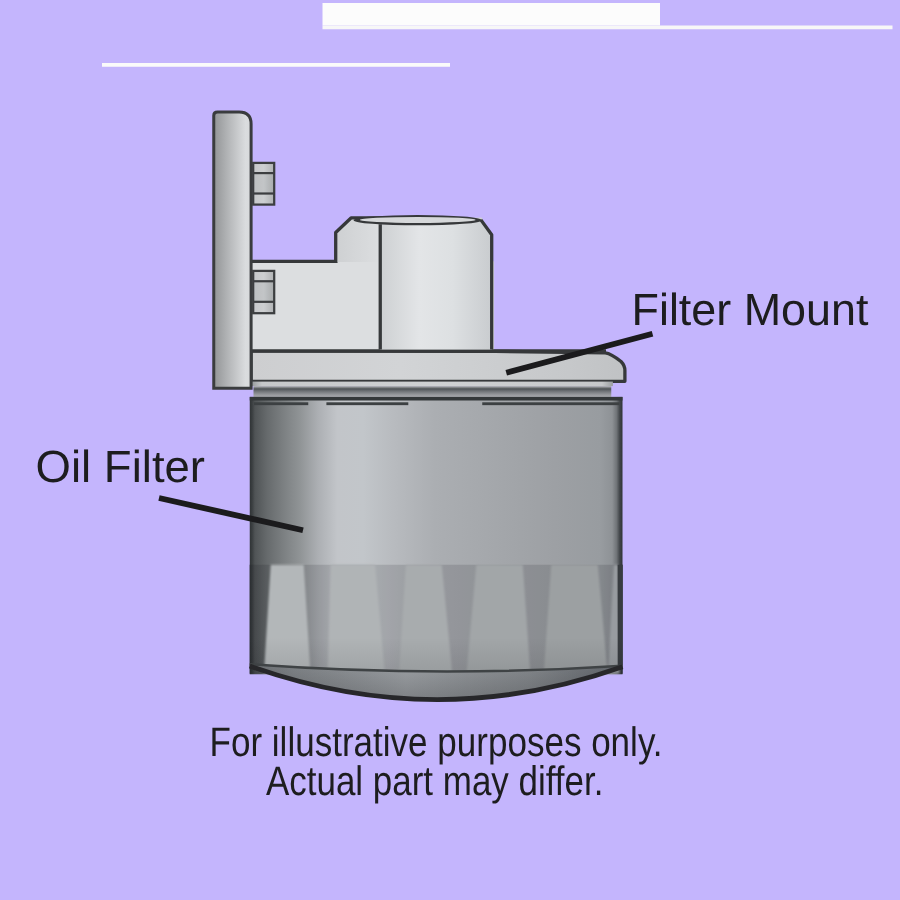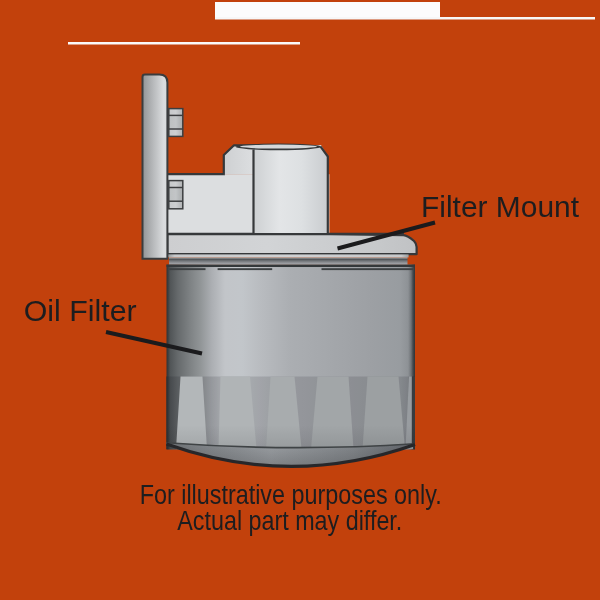--- a/index.html
+++ b/index.html
@@ -1,16 +1,16 @@
 <!DOCTYPE html>
 <html><head>
 <meta charset="utf-8">
 <style>
   html,body{margin:0;padding:0;background:#ffffff;}
-  #canvas{position:relative;width:600px;height:600px;background:#c2410c;overflow:hidden;
+  #canvas{position:relative;width:600px;height:600px;background:#c4b5fd;overflow:hidden;
           font-family:"Liberation Sans", sans-serif;}
   svg{position:absolute;left:0;top:0;}
 </style>
 </head>
 <body>
 <div id="canvas">
 <svg width="600" height="600" viewBox="0 0 600 600">
   <defs>
     <linearGradient id="bodyG" x1="0" y1="0" x2="1" y2="0">
       <stop offset="0" stop-color="#303436"></stop>

